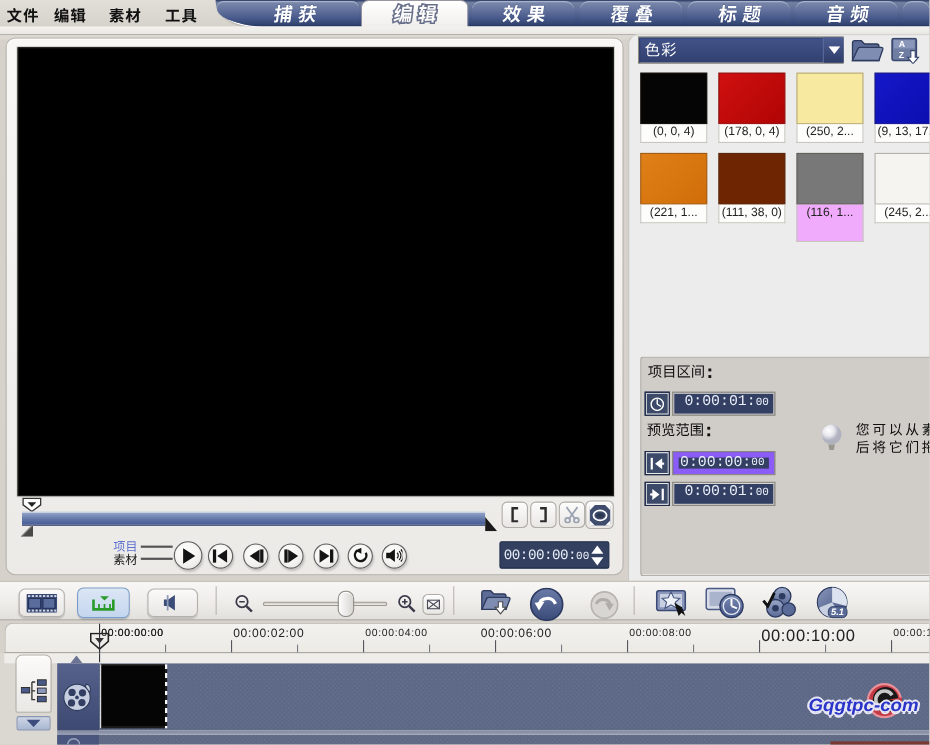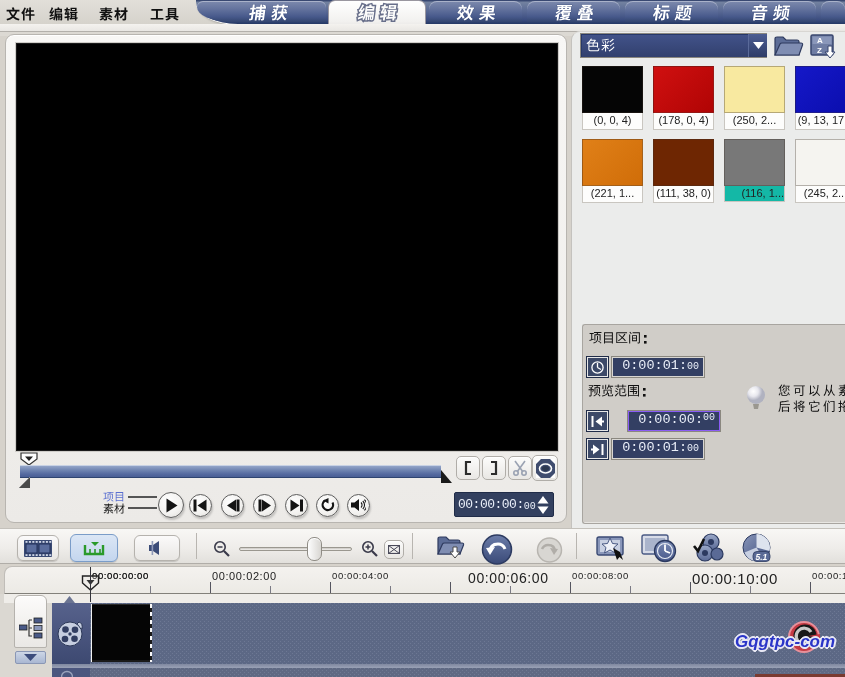--- a/index.html
+++ b/index.html
@@ -292,21 +292,21 @@
 <div style="position:absolute;left:653px;top:113px;width:61px;height:17px;background:#fdfdfc;border:1px solid #c9c6c0;border-top:none;font-size:11px;color:#222;text-align:center;line-height:15px;white-space:nowrap;overflow:hidden">(178, 0, 4)</div>
 <div style="position:absolute;left:724px;top:66px;width:61px;height:47px;background:#f8e9a0;border:1px solid rgba(60,50,40,0.35)"></div>
 <div style="position:absolute;left:724px;top:113px;width:61px;height:17px;background:#fdfdfc;border:1px solid #c9c6c0;border-top:none;font-size:11px;color:#222;text-align:center;line-height:15px;white-space:nowrap;overflow:hidden">(250, 2...</div>
 <div style="position:absolute;left:795px;top:66px;width:61px;height:47px;background:linear-gradient(135deg,#1518c8,#0a0dac);border:1px solid rgba(60,50,40,0.35)"></div>
 <div style="position:absolute;left:795px;top:113px;width:61px;height:17px;background:#fdfdfc;border:1px solid #c9c6c0;border-top:none;font-size:11px;color:#222;text-align:center;line-height:15px;white-space:nowrap;overflow:hidden">(9, 13, 17...</div>
 <div style="position:absolute;left:582px;top:139px;width:61px;height:47px;background:linear-gradient(135deg,#e08018,#d06d08);border:1px solid rgba(60,50,40,0.35)"></div>
 <div style="position:absolute;left:582px;top:186px;width:61px;height:17px;background:#fdfdfc;border:1px solid #c9c6c0;border-top:none;font-size:11px;color:#222;text-align:center;line-height:15px;white-space:nowrap;overflow:hidden">(221, 1...</div>
 <div style="position:absolute;left:653px;top:139px;width:61px;height:47px;background:#6e2602;border:1px solid rgba(60,50,40,0.35)"></div>
 <div style="position:absolute;left:653px;top:186px;width:61px;height:17px;background:#fdfdfc;border:1px solid #c9c6c0;border-top:none;font-size:11px;color:#222;text-align:center;line-height:15px;white-space:nowrap;overflow:hidden">(111, 38, 0)</div>
 <div style="position:absolute;left:724px;top:139px;width:61px;height:47px;background:#787878;border:1px solid rgba(60,50,40,0.35)"></div>
-<div style="position:absolute;left:724px;top:186px;width:61px;height:16px;background:#14b8a6;border:1px solid #c9c6c0;border-top:none;font-size:11px;color:#222;text-align:right;line-height:15px;white-space:nowrap;overflow:hidden">(116, 1...</div>
+<div style="position:absolute;left:724px;top:186px;width:61px;height:34px;background:#f0abfc;border:1px solid #c9c6c0;border-top:none;font-size:11px;color:#222;text-align:center;line-height:15px;white-space:nowrap;overflow:hidden">(116, 1...</div>
 <div style="position:absolute;left:795px;top:139px;width:61px;height:47px;background:#f5f4f0;border:1px solid rgba(60,50,40,0.35)"></div>
 <div style="position:absolute;left:795px;top:186px;width:61px;height:17px;background:#fdfdfc;border:1px solid #c9c6c0;border-top:none;font-size:11px;color:#222;text-align:center;line-height:15px;white-space:nowrap;overflow:hidden">(245, 2...</div>
 <div style="position:absolute;left:582px;top:324px;width:273px;height:200px;background:#d0cdc8;border:1px solid #a8a5a0;border-right:none;box-shadow:inset -1px -1px 0 #e8e6e2;border-radius:3px 0 0 3px"></div>
 <div style="position:absolute;left:589px;top:331px;;display:flex">
     <span style="display:inline-flex;gap:0px;vertical-align:top">
       <svg width="13" height="13" viewBox="0 -880 1000 1000" style="overflow:visible">
         <use href="#r9879" style="fill:#111"></use>
       </svg>
       <svg width="13" height="13" viewBox="0 -880 1000 1000" style="overflow:visible">
         <use href="#r76ee" style="fill:#111"></use>
@@ -354,21 +354,21 @@
       <rect x="3" y="9" width="2.6" height="2.6" fill="#111"></rect>
     </svg>
   </div>
 <div style="position:absolute;left:586px;top:410px;width:23px;height:22px;background:#3c4968;border:1px solid #202c48;box-shadow:inset 0 0 0 1px #e8e8e8;display:flex;align-items:center;justify-content:center">
     <svg width="13" height="11" viewBox="0 0 13 11">
       <rect x="0.5" y="0" width="2" height="11" fill="#fff"></rect>
       <path d="M11 0.5 L4.5 5.5 L11 10.5 Z" fill="#fff"></path>
       <rect x="9" y="4.5" width="4" height="2" fill="#fff"></rect>
     </svg>
   </div>
-<div style="position:absolute;left:628px;top:411px;width:92px;height:20px;background:#333f63;border:1px solid #8b5cf6;outline:1px solid #8a877f;display:flex;align-items:flex-start;justify-content:flex-end">
+<div style="position:absolute;left:612px;top:411px;width:92px;height:20px;background:#333f63;border:5px solid #8b5cf6;outline:1px solid #8a877f;display:flex;align-items:center;justify-content:flex-end">
     <span class="lcd" style="font-size:13.5px">0:00:00:</span>
     <span class="lcd" style="font-size:10px">00</span>
     <span style="width:4px"></span>
   </div>
 <div style="position:absolute;left:586px;top:438px;width:23px;height:22px;background:#3c4968;border:1px solid #202c48;box-shadow:inset 0 0 0 1px #e8e8e8;display:flex;align-items:center;justify-content:center">
     <svg width="13" height="11" viewBox="0 0 13 11">
       <rect x="10.5" y="0" width="2" height="11" fill="#fff"></rect>
       <path d="M2 0.5 L8.5 5.5 L2 10.5 Z" fill="#fff"></path>
       <rect x="0" y="4.5" width="4" height="2" fill="#fff"></rect>
     </svg>
@@ -551,21 +551,21 @@
 <div style="position:absolute;left:4px;top:566px;width:841px;height:28px;background:linear-gradient(#f4f2ef,#eceae5);border:1px solid #c0bdb8;border-right:none;border-radius:8px 0 0 0;border-bottom:1px solid #82807a"></div>
 <div style="position:absolute;left:92px;top:570px;font-size:9.5px;letter-spacing:0.6px;color:#222;white-space:nowrap">00:00:00:00</div>
 <div style="position:absolute;left:90px;top:582px;width:1px;height:11px;background:#55555f"></div>
 <div style="position:absolute;left:150px;top:586px;width:1px;height:7px;background:#7a7a85"></div>
 <div style="position:absolute;left:212px;top:570px;font-size:11px;letter-spacing:0.6px;color:#222;white-space:nowrap">00:00:02:00</div>
 <div style="position:absolute;left:210px;top:582px;width:1px;height:11px;background:#55555f"></div>
 <div style="position:absolute;left:270px;top:586px;width:1px;height:7px;background:#7a7a85"></div>
 <div style="position:absolute;left:332px;top:570px;font-size:9.5px;letter-spacing:0.6px;color:#222;white-space:nowrap">00:00:04:00</div>
 <div style="position:absolute;left:330px;top:582px;width:1px;height:11px;background:#55555f"></div>
 <div style="position:absolute;left:390px;top:586px;width:1px;height:7px;background:#7a7a85"></div>
-<div style="position:absolute;left:468px;top:570px;font-size:14px;letter-spacing:0.6px;color:#222;white-space:nowrap">00:00:06:00</div>
+<div style="position:absolute;left:437px;top:570px;font-size:11px;letter-spacing:0.6px;color:#222;white-space:nowrap">00:00:06:00</div>
 <div style="position:absolute;left:450px;top:582px;width:1px;height:11px;background:#55555f"></div>
 <div style="position:absolute;left:510px;top:586px;width:1px;height:7px;background:#7a7a85"></div>
 <div style="position:absolute;left:572px;top:570px;font-size:9.5px;letter-spacing:0.6px;color:#222;white-space:nowrap">00:00:08:00</div>
 <div style="position:absolute;left:570px;top:582px;width:1px;height:11px;background:#55555f"></div>
 <div style="position:absolute;left:630px;top:586px;width:1px;height:7px;background:#7a7a85"></div>
 <div style="position:absolute;left:692px;top:570px;font-size:15px;letter-spacing:0.6px;color:#222;white-space:nowrap">00:00:10:00</div>
 <div style="position:absolute;left:690px;top:582px;width:1px;height:11px;background:#55555f"></div>
 <div style="position:absolute;left:750px;top:586px;width:1px;height:7px;background:#7a7a85"></div>
 <div style="position:absolute;left:812px;top:570px;font-size:9.5px;letter-spacing:0.6px;color:#222;white-space:nowrap">00:00:12</div>
 <div style="position:absolute;left:810px;top:582px;width:1px;height:11px;background:#55555f"></div>

